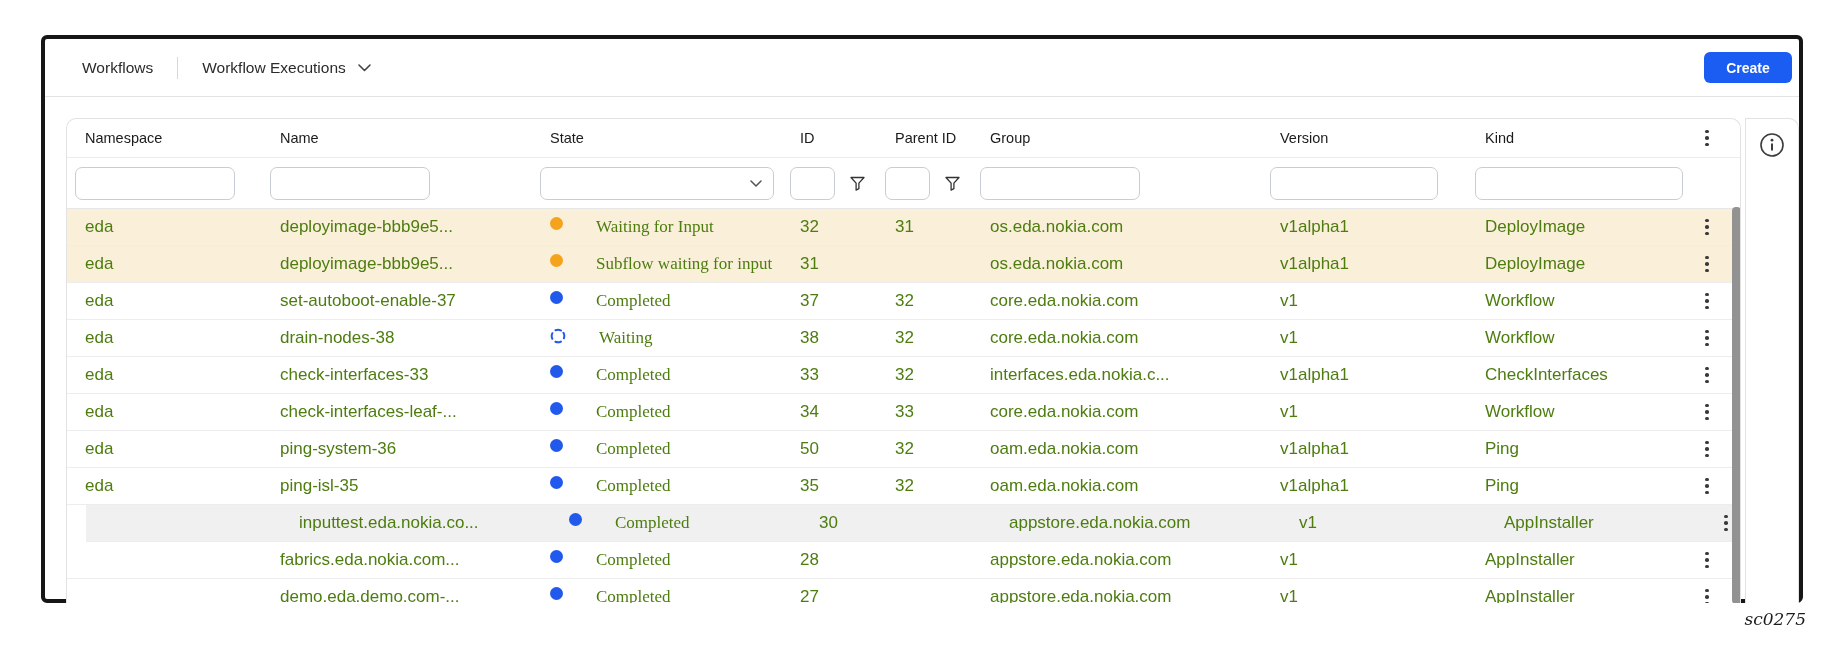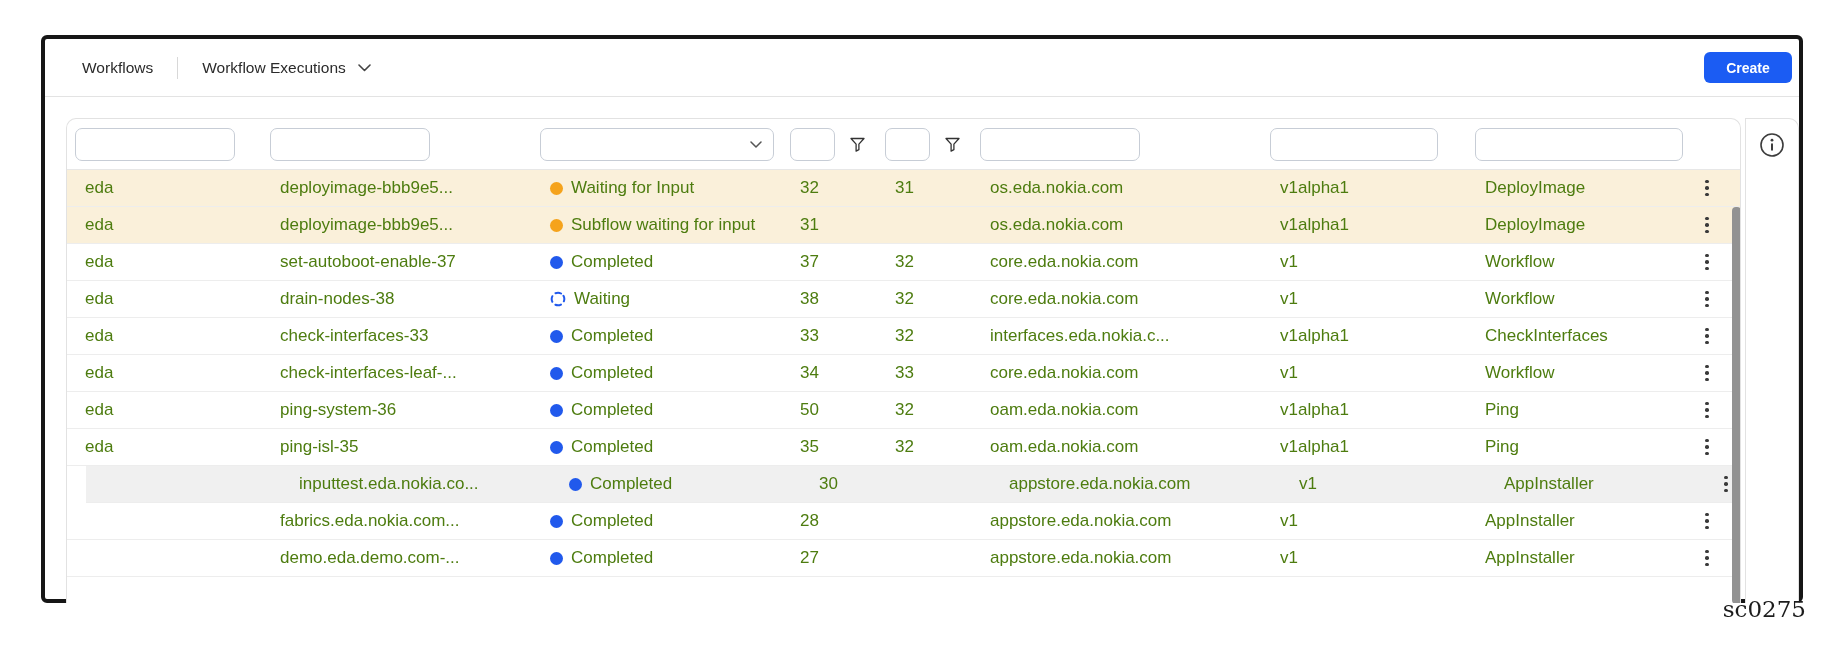--- a/index.html
+++ b/index.html
@@ -30,34 +30,34 @@
   .f-input{height:33px;border:1px solid #c7cdd6;border-radius:7px;margin-left:8px;
            box-sizing:border-box;background:#fff;font-size:14px;padding:0 10px;color:#333;outline:none;}
   .sel-wrap{position:relative;display:inline-block;margin-left:8px;}
   .sel-wrap .f-input{margin-left:0;padding-right:30px;}
   .sel-chevron{position:absolute;right:12px;top:13px;pointer-events:none;}
   
   .trow{height:36px;border-bottom:1px solid #ededed;font-size:17px;color:#4d7c0f;cursor:pointer;}
   .trow.cream{background:#faf0da;}
   .trow.gray{background:#f0f0f0;margin-left:19px;}
   .tcell{padding-left:18px;white-space:nowrap;overflow:hidden;}
-  .state-cell{display:flex;align-items:center;gap:8px;padding-left:18px;}
+  .state-cell{display:flex;align-items:flex-start;gap:33px;padding-left:18px;font-family:Liberation Serif, serif;}
   .dot{width:13px;height:13px;border-radius:50%;display:inline-block;flex:0 0 13px;}
   .kebab{display:flex;flex-direction:column;gap:3px;margin-left:8px;width:4px;cursor:pointer;}
   .kebab i{width:3.5px;height:3.5px;border-radius:50%;background:#3a3a3a;display:block;}
   .scrollbar{position:absolute;left:1665px;top:88px;width:9px;height:397px;
              background:#929292;border-radius:4px;}
   
   .right-rail{position:absolute;left:1700px;top:79px;width:54px;height:485px;
               box-sizing:border-box;border:1px solid #e2e2e2;border-bottom:none;
               border-radius:0 10px 0 0;background:#fff;display:flex;justify-content:center;}
   .info-btn{margin-top:13px;width:26px;height:26px;cursor:pointer;background:none;border:none;padding:0;}
   
-  .watermark{position:absolute;right:33px;top:596px;font-family:"DejaVu Serif",serif;
-             font-size:23px;color:#1c1c1c;}
+  .watermark{position:absolute;right:33px;top:609px;font-family:"DejaVu Serif",serif;
+             font-style:italic;font-size:17px;color:#1c1c1c;}
   svg{display:block;}
 </style>
 </head>
 <body>
 
 <div class="frame">
   <div class="frame-inner">
 
     <div class="toolbar">
       <span class="tb-label">Workflows</span>
@@ -67,20 +67,37 @@
         <span>
           <svg width="13" height="8" viewBox="0 0 13 8">
               <path d="M1 1 L6.5 6.5 L12 1" fill="none" stroke="#444" stroke-width="1.6" stroke-linecap="round" stroke-linejoin="round"></path>
             </svg>
         </span>
       </span>
       <button class="create-btn" style="background: rgb(27, 92, 243);">Create</button>
     </div>
 
     <div class="table-card">
+      <div class="grid header-row">
+        <div class="hcell">Namespace</div>
+        <div class="hcell">Name</div>
+        <div class="hcell">State</div>
+        <div class="hcell">ID</div>
+        <div class="hcell">Parent ID</div>
+        <div class="hcell">Group</div>
+        <div class="hcell">Version</div>
+        <div class="hcell">Kind</div>
+        <div class="hcell" style="padding-left:0;">
+          <span class="kebab">
+              <i></i>
+              <i></i>
+              <i></i>
+            </span>
+        </div>
+      </div>
 
       <div class="grid filter-row">
         <div><input class="f-input" style="width: 160px;" value=""></div>
         <div><input class="f-input" style="width: 160px;" value=""></div>
         <div>
           <span class="sel-wrap">
             <input class="f-input" style="width: 234px;" value="">
             <span class="sel-chevron">
               <svg width="12" height="8" viewBox="0 0 12 8">
                   <path d="M1 1 L6 6 L11 1" fill="none" stroke="#555" stroke-width="1.5" stroke-linecap="round" stroke-linejoin="round"></path>

